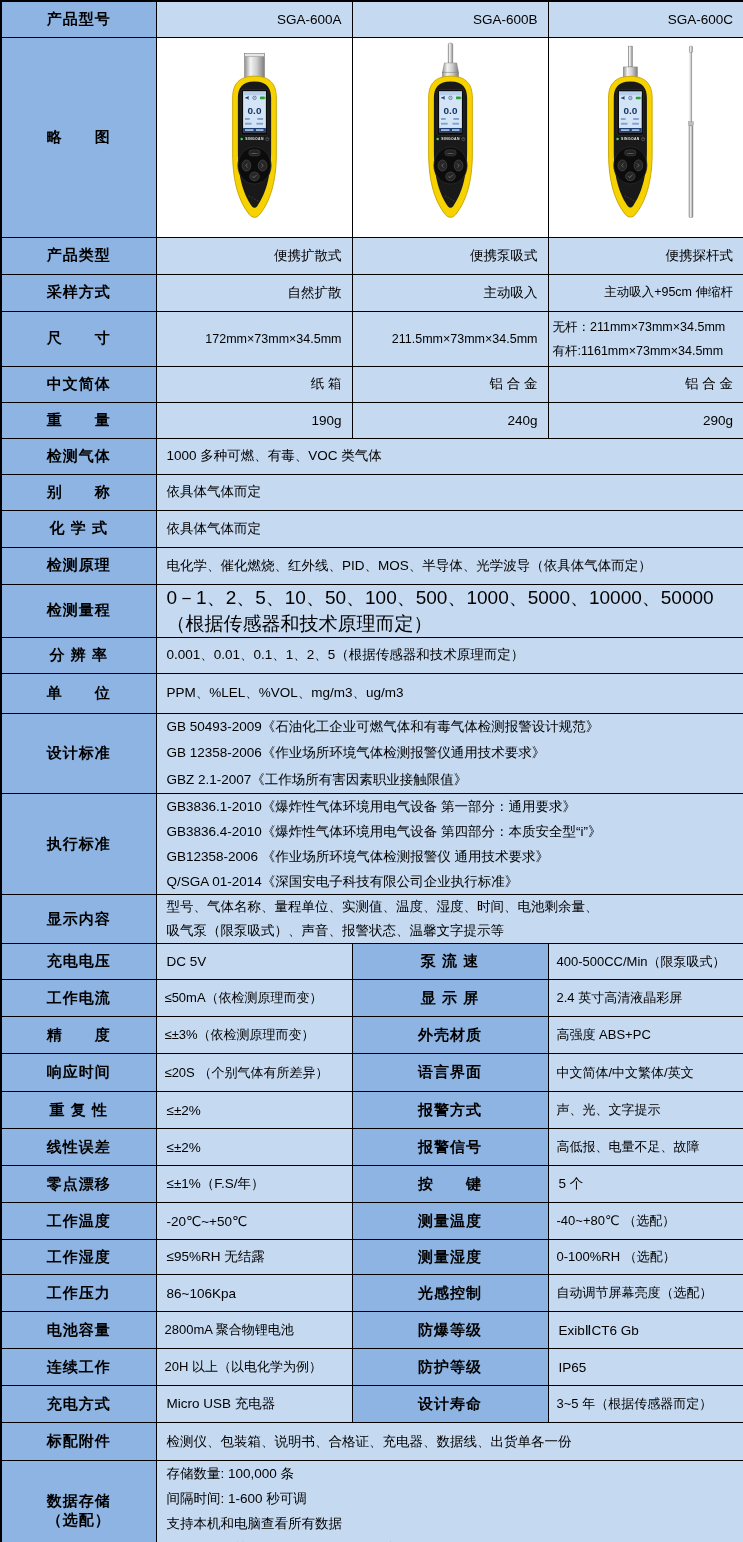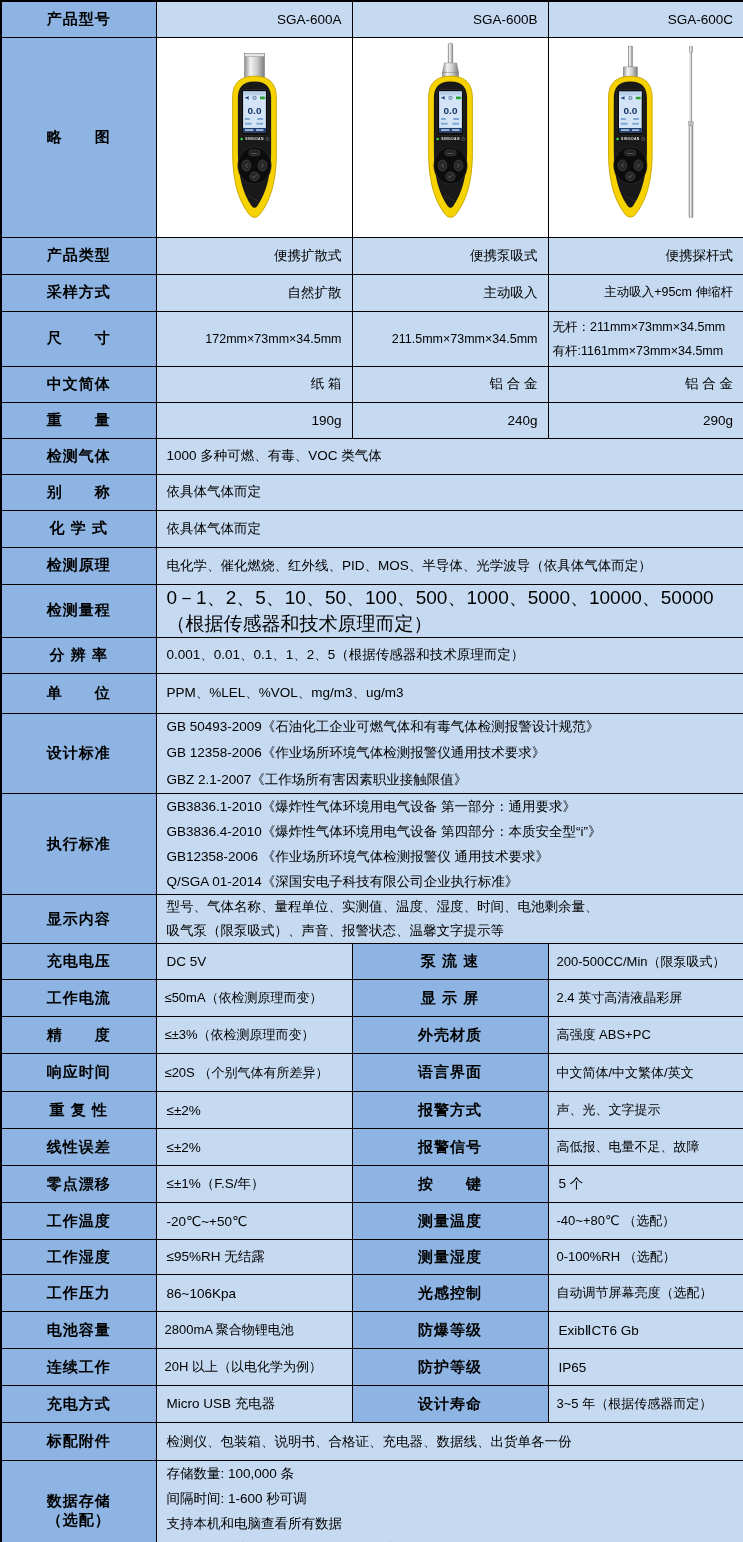--- a/index.html
+++ b/index.html
@@ -194,21 +194,21 @@
   <tr class="h48">
     <td class="lbl">显示内容</td>
     <td class="val pre lh24" colspan="3">型号、气体名称、量程单位、实测值、温度、湿度、时间、电池剩余量、
 吸气泵（限泵吸式）、声音、报警状态、温馨文字提示等</td>
   </tr>
 
   <tr class="h36">
     <td class="lbl">充电电压</td>
     <td class="val">DC 5V</td>
     <td class="lbl">泵 流 速</td>
-    <td class="val" style="font-size:13px;padding:0 4px 0 8px;">200-500CC/Min（限泵吸式）</td>
+    <td class="val" style="font-size:13px;padding:0 4px 0 8px;">400-500CC/Min（限泵吸式）</td>
   </tr>
   <tr class="h37">
     <td class="lbl">工作电流</td>
     <td class="val" style="font-size:13px;padding:0 4px 0 8px;">≤50mA（依检测原理而变）</td>
     <td class="lbl">显 示 屏</td>
     <td class="val" style="font-size:13px;padding:0 4px 0 8px;">2.4 英寸高清液晶彩屏</td>
   </tr>
   <tr class="h37">
     <td class="lbl">精　　度</td>
     <td class="val" style="font-size:13px;padding:0 4px 0 8px;">≤±3%（依检测原理而变）</td>

